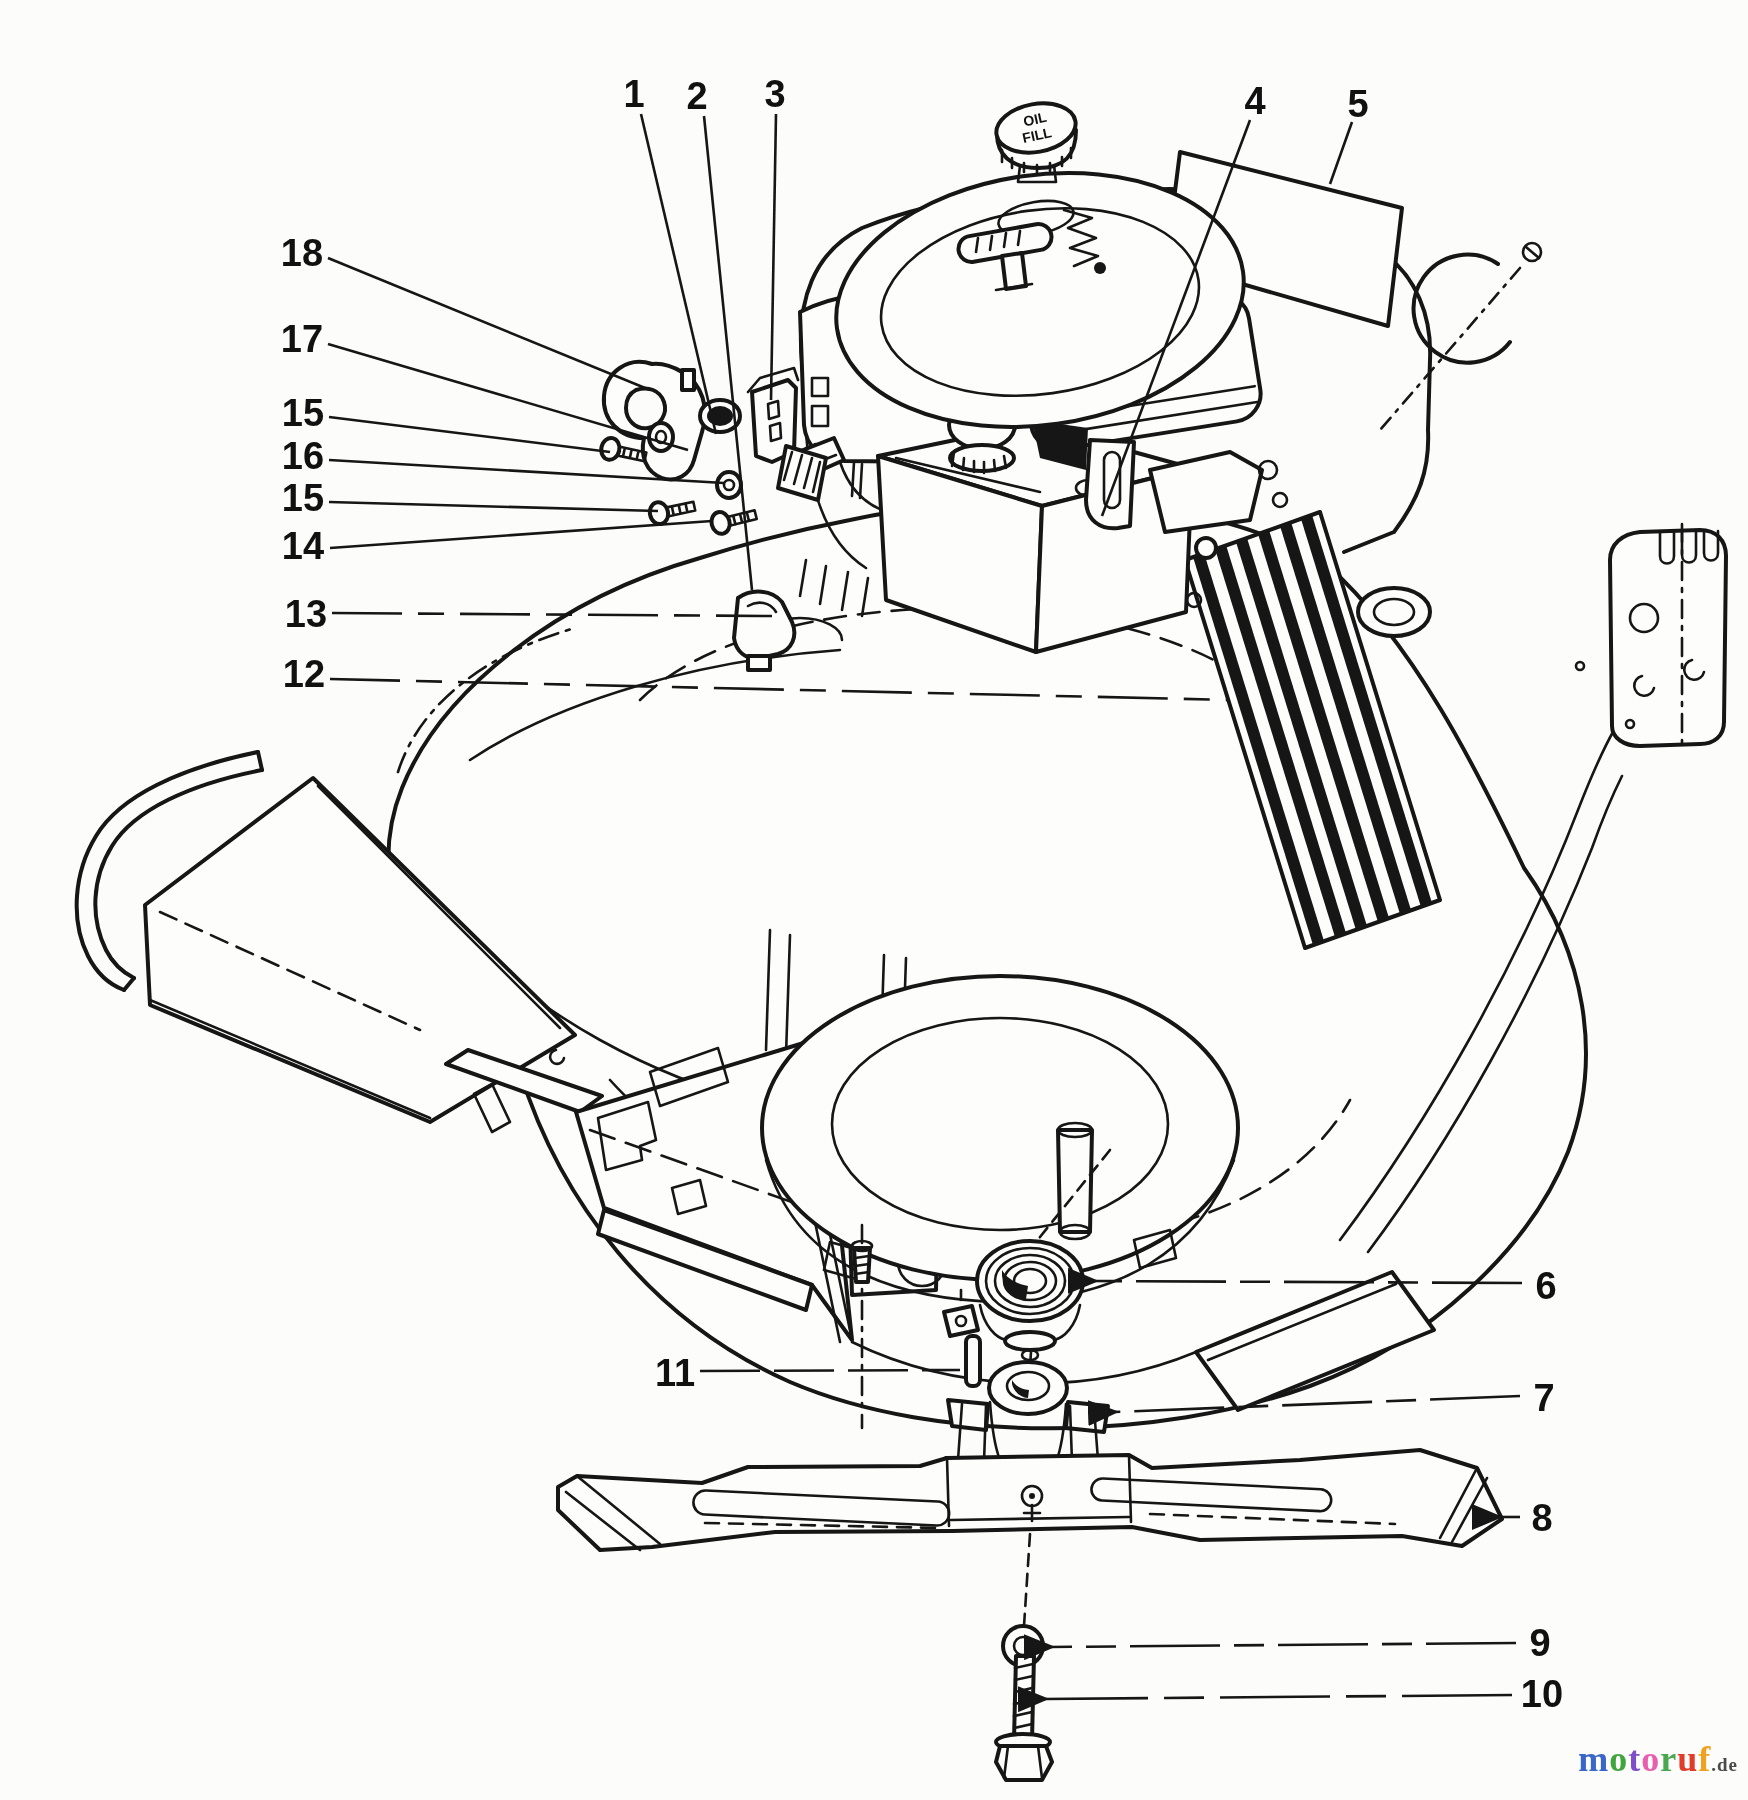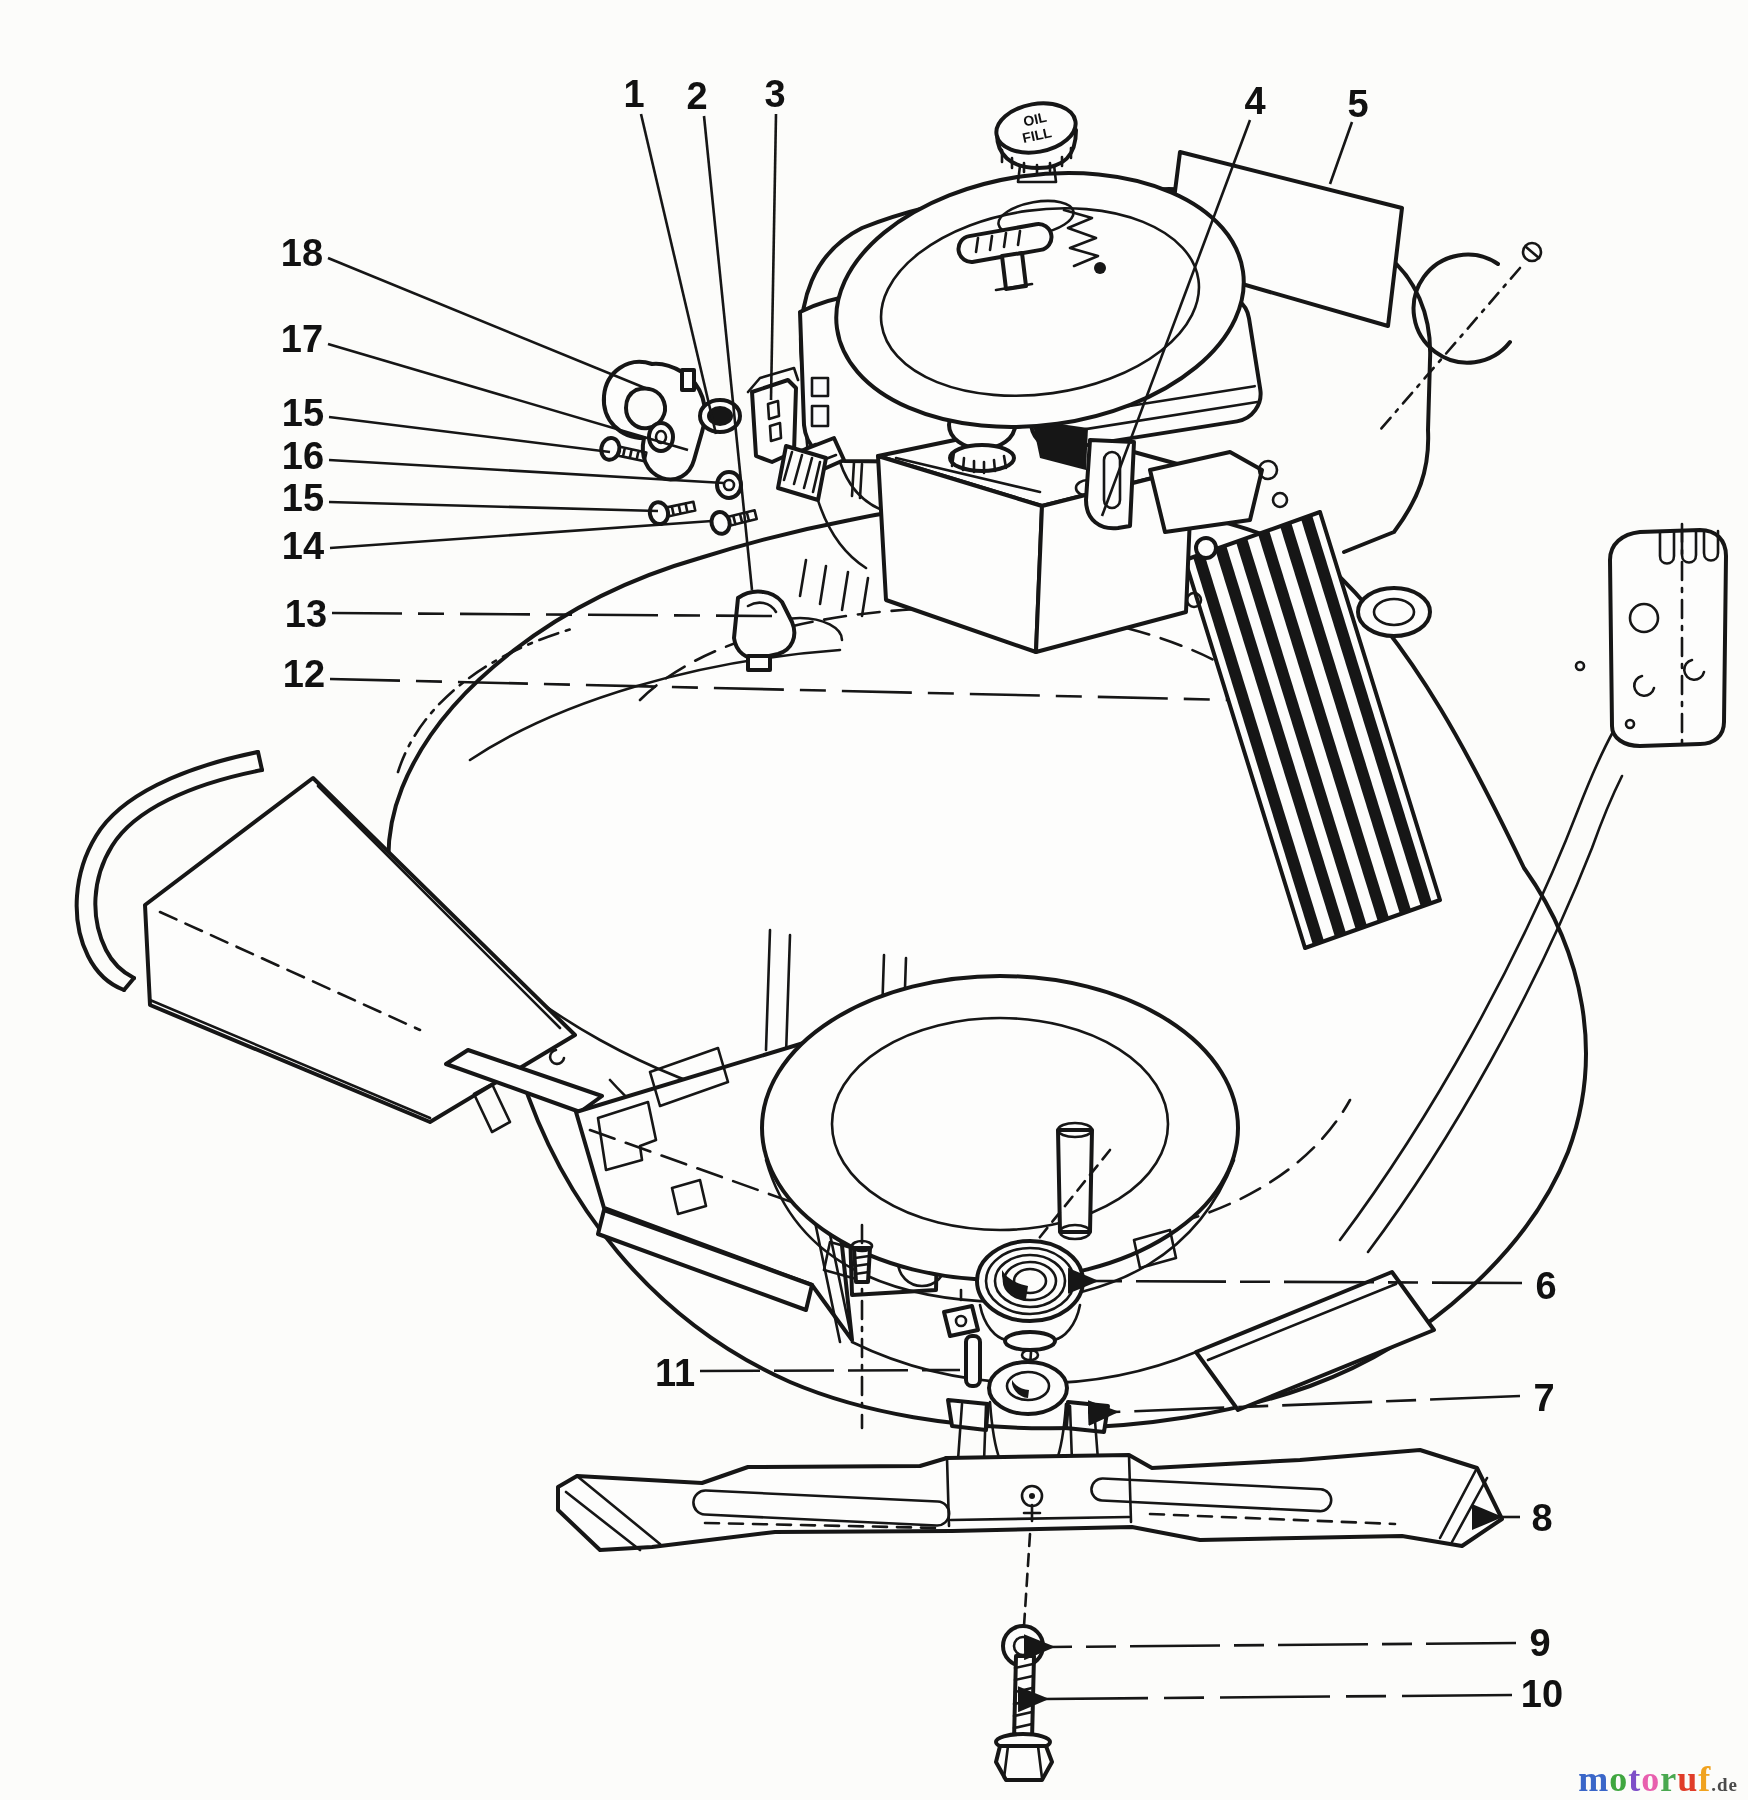--- a/index.html
+++ b/index.html
@@ -11,21 +11,21 @@
   }
   #stage{position:absolute;inset:0;}
   svg{display:block;}
   .ln{fill:none;stroke:#161616;stroke-width:4;stroke-linecap:round;stroke-linejoin:round;}
   .th{fill:none;stroke:#161616;stroke-width:2.6;stroke-linecap:round;stroke-linejoin:round;}
   .fw{fill:#fdfdfc;stroke:#161616;stroke-width:4;stroke-linecap:round;stroke-linejoin:round;}
   .dk{fill:#161616;stroke:none;}
   .callout{font:700 38px "Liberation Sans", sans-serif;fill:#111;}
   .capTxt{font:700 14px "Liberation Sans", sans-serif;fill:#111;}
   #watermark{
-    position:absolute;right:10px;bottom:0;
+    position:absolute;right:10px;bottom:20px;
     font-family:"Liberation Serif", serif;font-weight:700;font-size:36px;
     letter-spacing:1px;user-select:none;
   }
   #watermark .suffix{font-size:19px;color:#4a4a4a;font-weight:700;}
 </style>
 </head>
 <body>
 
 <div id="stage">
 <svg id="diagram-svg" width="1748" height="1800" viewBox="0 0 1748 1800" xmlns="http://www.w3.org/2000/svg">

